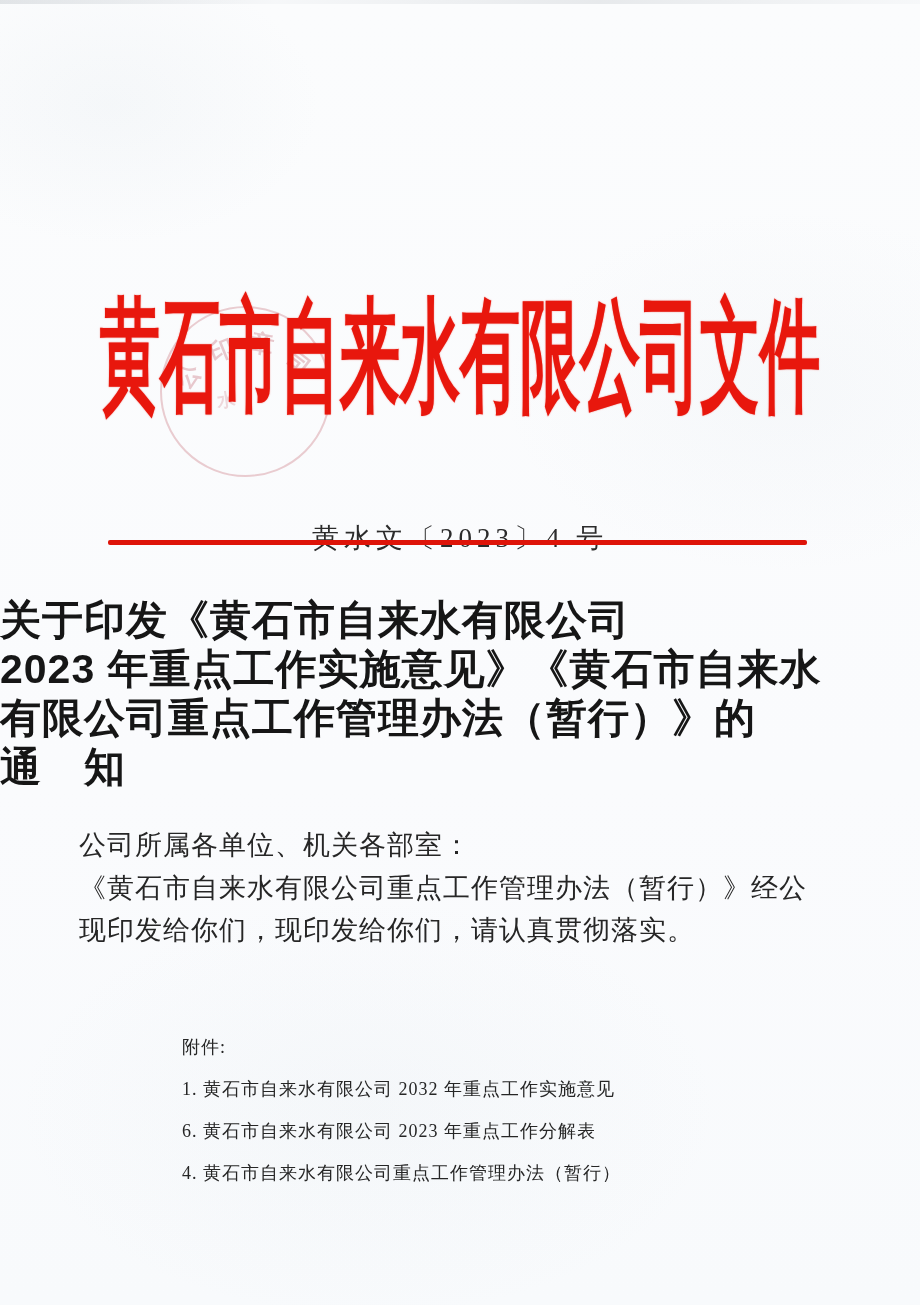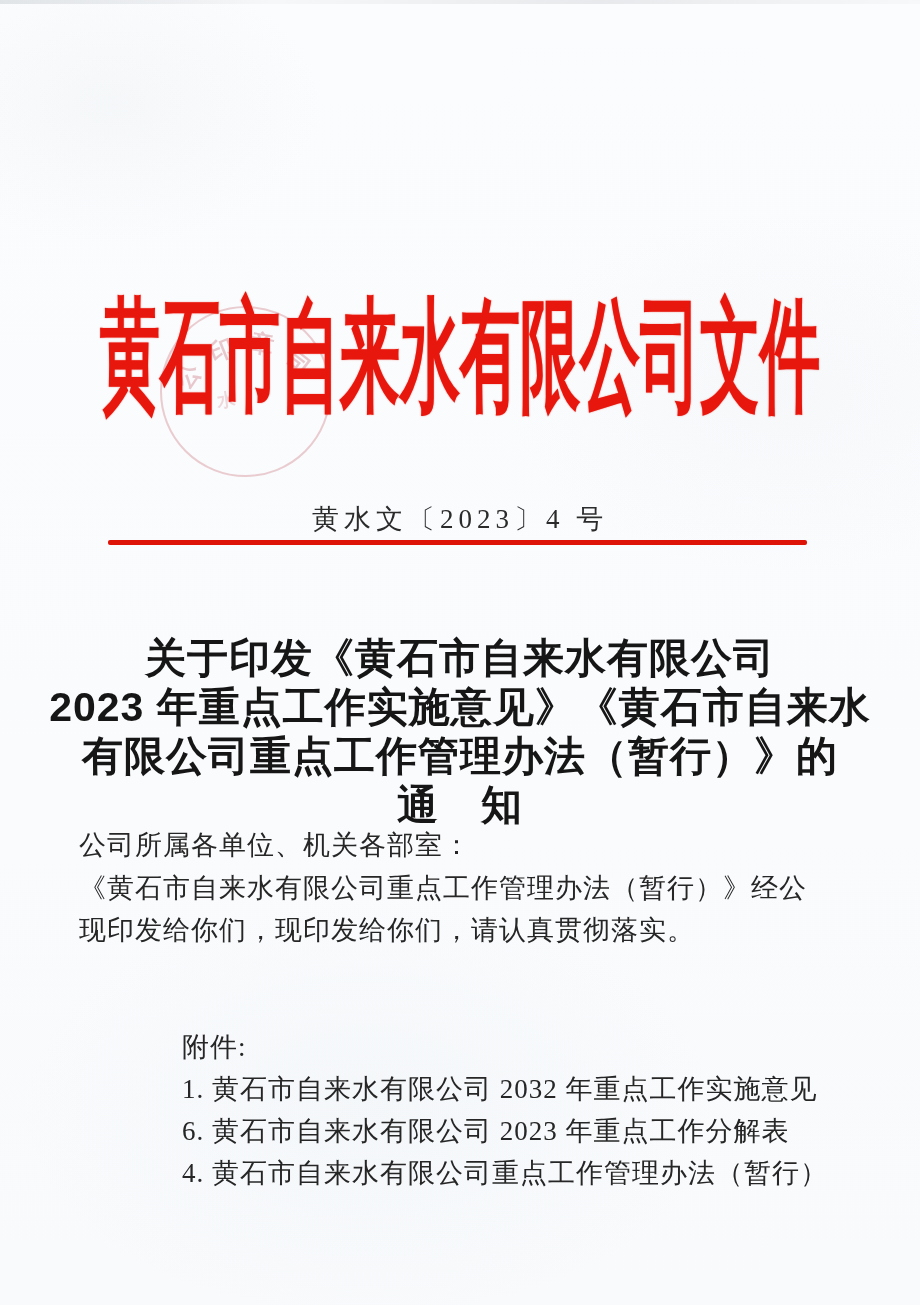--- a/index.html
+++ b/index.html
@@ -58,21 +58,21 @@
   }
   .seal .g1 { left: 14px;  top: 52px;  transform: rotate(-48deg); }
   .seal .g2 { left: 48px;  top: 26px;  transform: rotate(-22deg); }
   .seal .g3 { left: 88px;  top: 20px;  transform: rotate(10deg);  }
   .seal .g4 { left: 124px; top: 40px;  transform: rotate(38deg);  }
   .seal .g5 { left: 55px;  top: 80px;  transform: rotate(-8deg); font-size: 18px; opacity:.7; }
 
   
   .doc-number {
     position: absolute;
-    top: 501px; left: 0; width: 920px;
+    top: 520px; left: 0; width: 920px;
     text-align: center;
     font-size: 27px;
     color: #2b2b2b;
     letter-spacing: 5px;
     z-index: 3;
   }
 
   
   .red-rule {
     position: absolute;
@@ -80,47 +80,46 @@
     width: 699px; height: 5px;
     background: #de1409;
     border-radius: 2px;
     z-index: 3;
   }
 
   
   .notice-title {
     position: absolute;
     top: 596px; left: 0; width: 920px;
-    text-align: center;
+    text-align: left;
     font-family: "Liberation Sans", "DejaVu Sans", sans-serif;
     font-weight: bold;
     font-size: 41px;
     line-height: 49px;
     color: #161616;
     letter-spacing: 1px;
-    margin-top: 38px;
   }
 
   
   .body-block {
     position: absolute;
     top: 824px; left: 0; width: 920px;
     font-size: 27px;
     color: #262626;
     letter-spacing: 1px;
   }
   .body-line { height: 42.5px; line-height: 42.5px; white-space: nowrap; }
   .indent-0 { padding-left: 79px; }
   .indent-2 { padding-left: 203px; }
 
   
   .attachments {
     position: absolute;
     top: 1026px; left: 0; width: 920px;
-    font-size: 27px;
+    font-size: 18px;
     color: #262626;
     letter-spacing: 1px;
   }
   .attach-line { height: 42px; line-height: 42px; padding-left: 182px; white-space: nowrap; }
 </style>
 </head>
 <body>
 
 <div class="page">
   <div class="scan-texture"></div>

